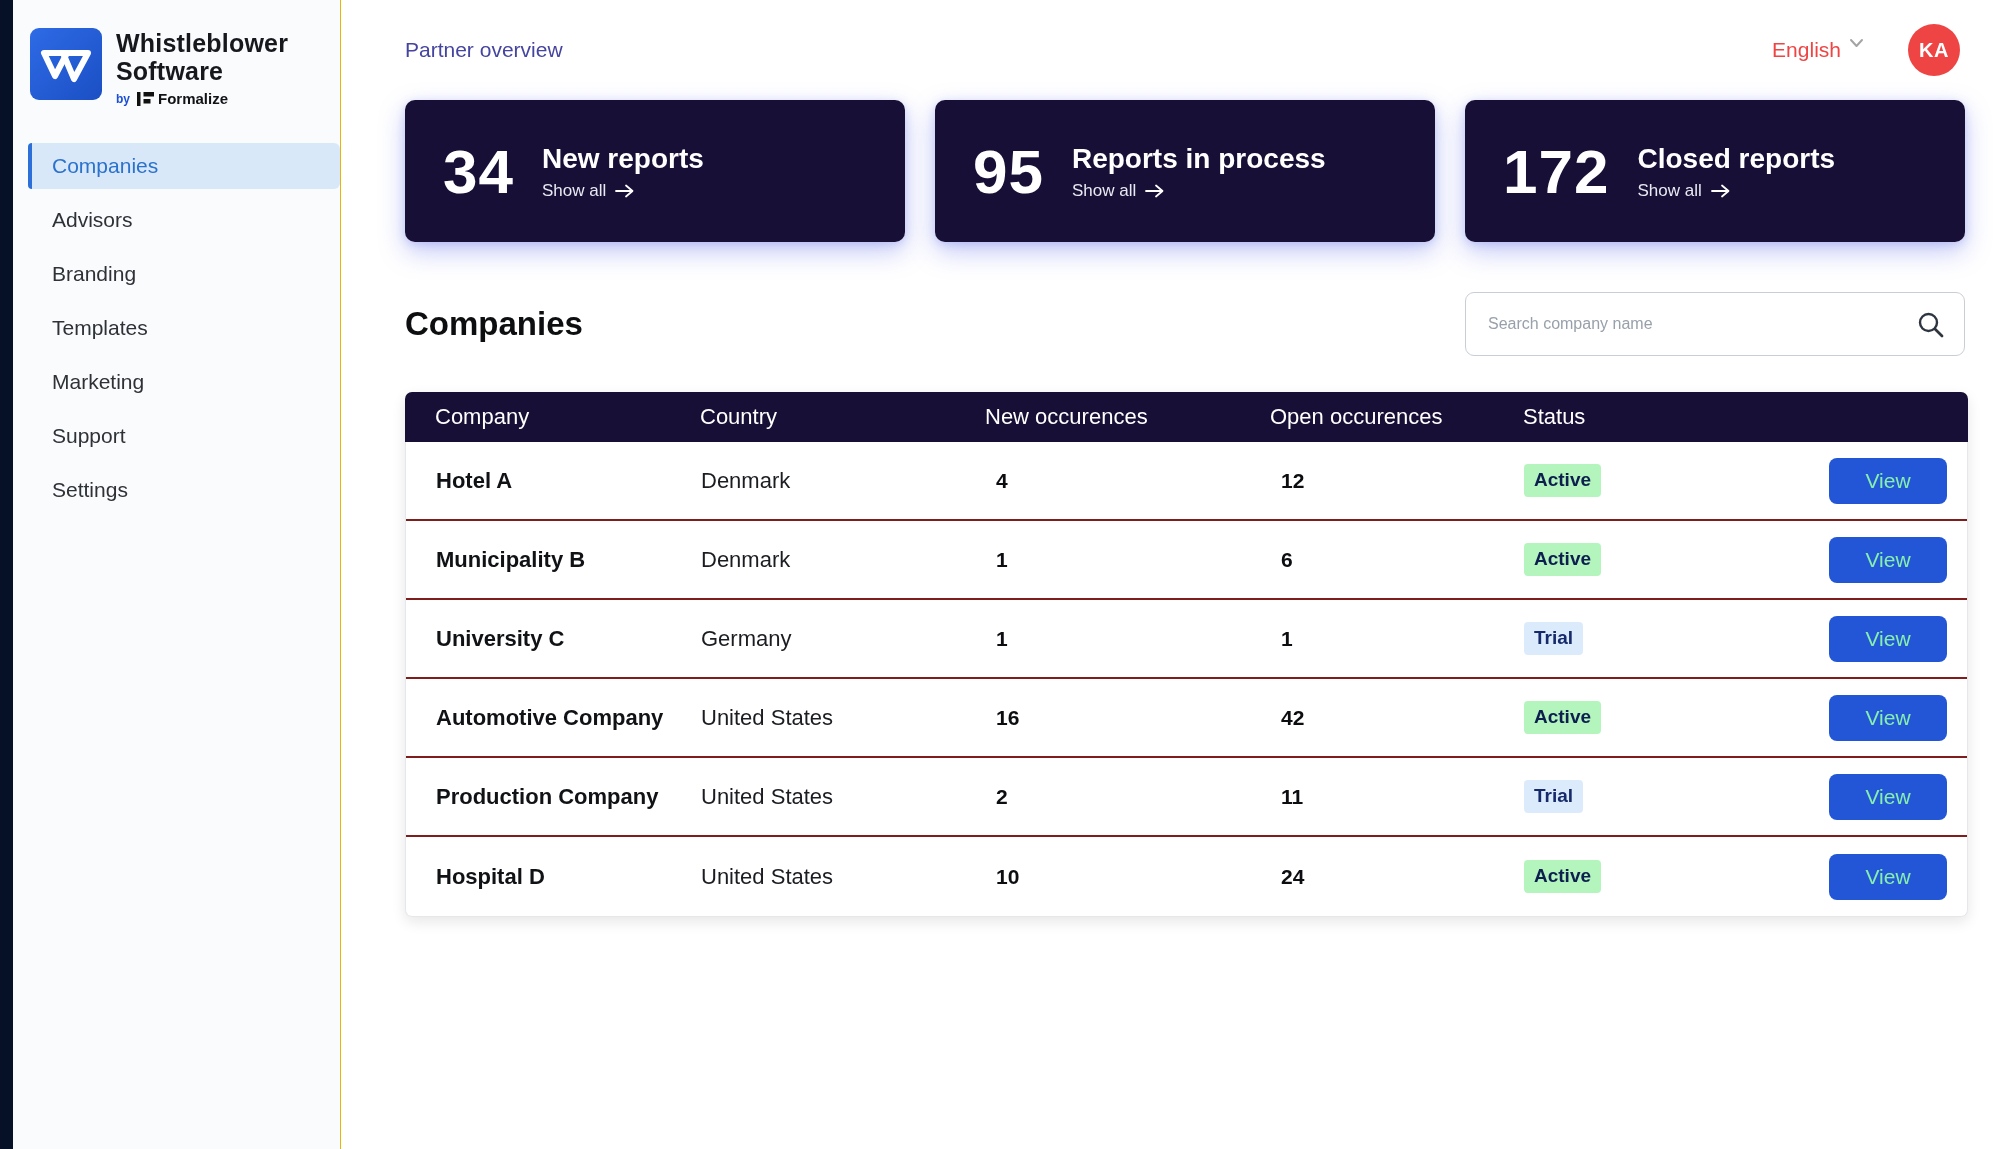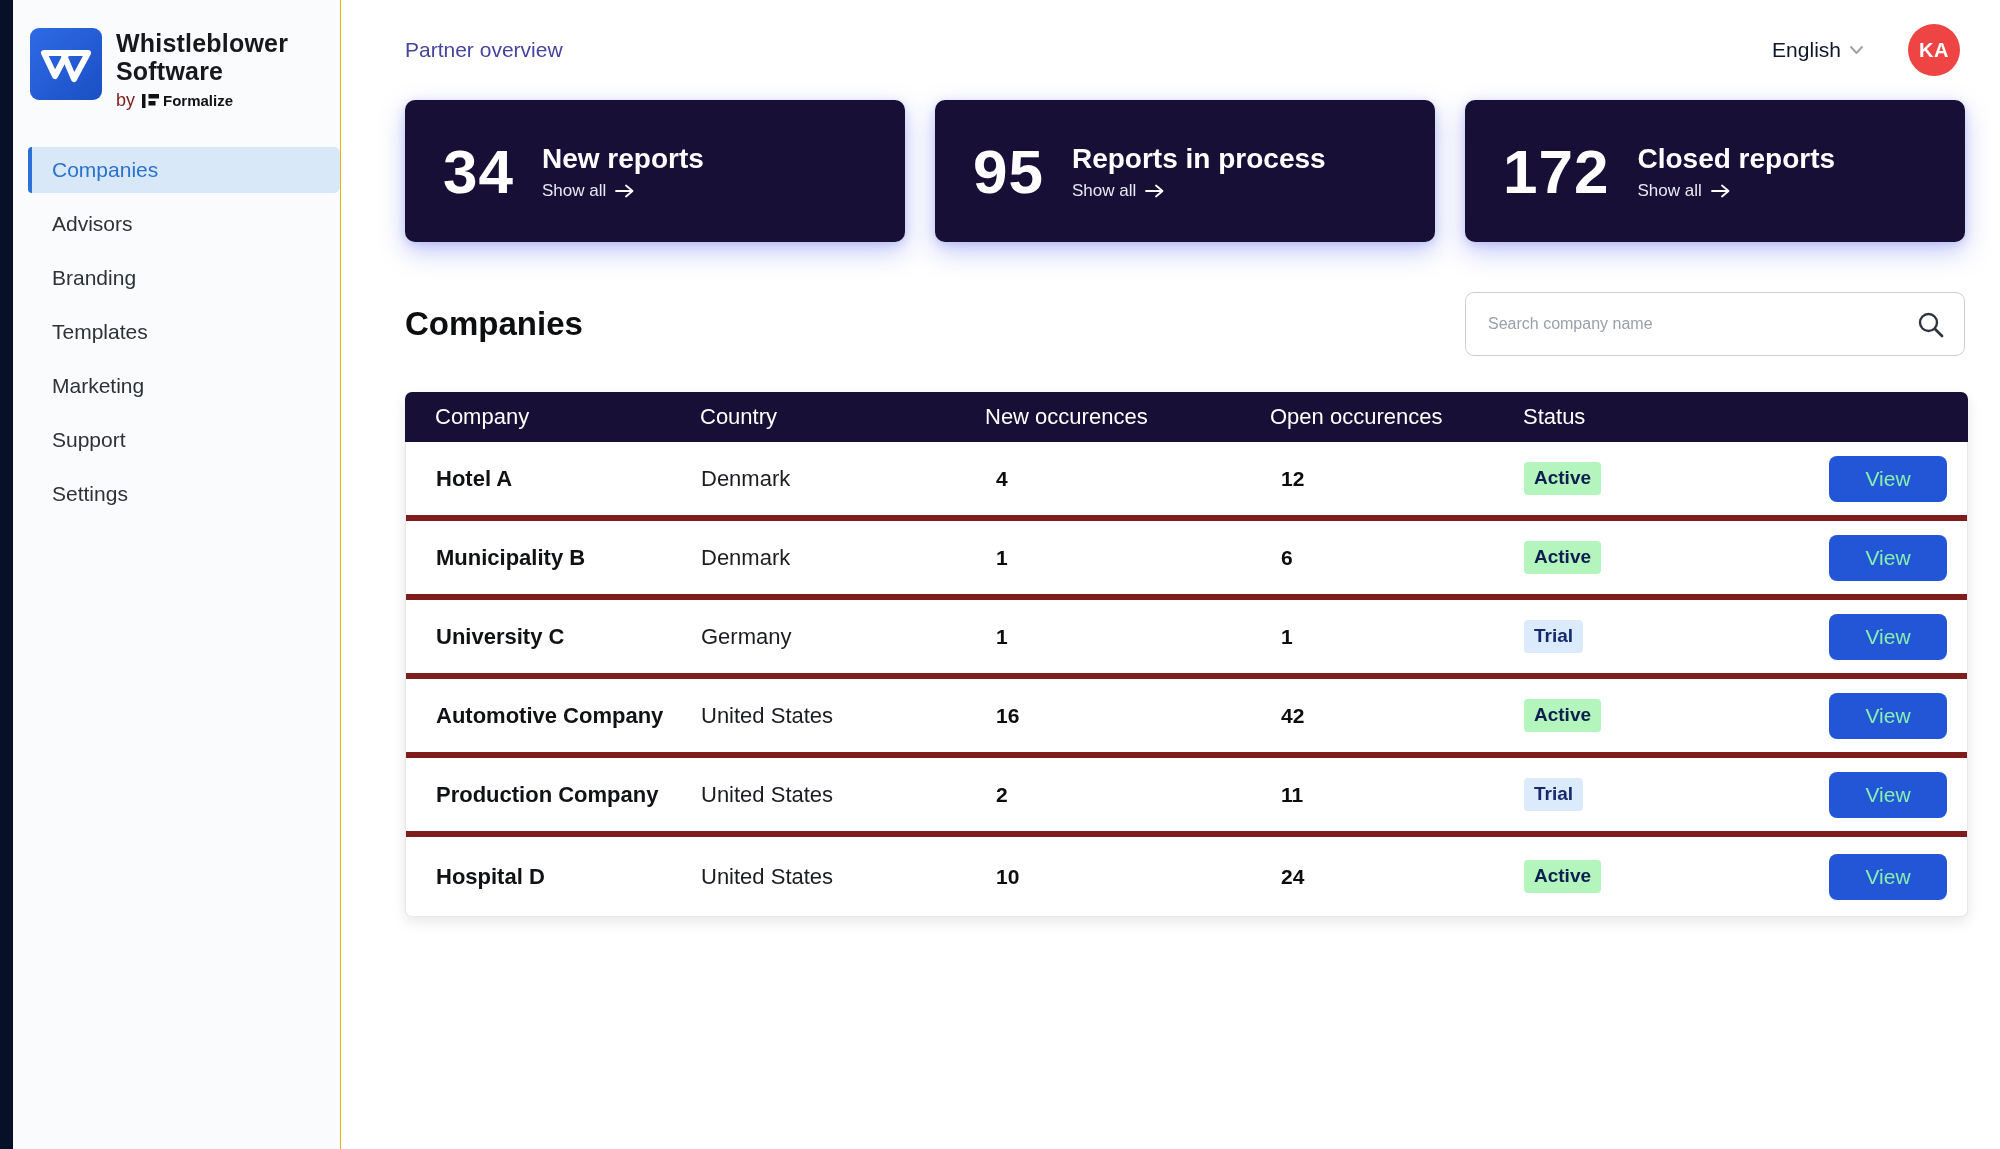--- a/index.html
+++ b/index.html
@@ -12,36 +12,36 @@
   .edge-strip { width:13px; height:100%; background:#061026; flex:0 0 auto; }
 
   
   .sidebar { width:328px; height:100%; background:#fafbfc; border-right:1px solid #eab308;
              flex:0 0 auto; }
   .brand { padding:28px 18px 34px 17px; display:flex; align-items:flex-start; gap:14px; }
   .brand-icon { width:72px; height:72px; flex:0 0 auto; }
   .brand-text { padding-top:2px; }
   .brand-name { font-size:25px; font-weight:700; color:#16181d; line-height:1.1; letter-spacing:.2px; }
   .brand-byline { margin-top:5px; display:flex; align-items:center; gap:7px; }
-  .brand-by { font-size:18px; color:#7f1d1d; }
+  .brand-by { font-size:12px; color:#1d4ed8;font-weight:bold; }
   .brand-formalize { font-size:15px; font-weight:700; color:#101216; display:flex; align-items:center; gap:4px; }
 
   .nav { margin-top:2px; }
   .nav-item { margin:0 0 8px 15px; padding:11px 10px 11px 20px; border-left:4px solid transparent;
               border-radius:6px; font-size:21px; color:#2e3237; cursor:pointer; }
   .nav-item.active { background:#d8e8f9; border-left-color:#2c6fd8; border-top-left-radius:4px;
                      border-bottom-left-radius:4px; color:#2b72cd; }
 
   
   .main { flex:1 1 auto; position:relative; background:#fff; padding:0 32px 0 64px; }
 
   .topbar { height:100px; display:flex; align-items:center; }
   .breadcrumb { font-size:21px; color:#45449f; cursor:pointer;text-align:center; }
   .topbar-right { margin-left:auto; display:flex; align-items:center; gap:44px; padding-right:8px; }
-  .lang { display:flex; align-items:center; gap:8px; font-size:21px; color:#0f172a; cursor:pointer; }
+  .lang { display:flex; align-items:flex-start; gap:8px; font-size:21px; color:#ef4444; cursor:pointer; }
   .avatar { width:52px; height:52px; border-radius:50%; background:#ef4444; color:#fff;
             font-size:20px; font-weight:600; display:flex; align-items:center; justify-content:center;
             cursor:pointer; letter-spacing:.5px; }
 
   
   .cards { display:flex; gap:30px; width:1560px;align-items:flex-end; }
   .card { width:500px; height:142px; background:#170f36; border-radius:10px; color:#fff;
           display:flex; align-items:center; padding:0 30px 0 38px; gap:28px; cursor:pointer;
           box-shadow:0 10px 26px rgba(103,116,233,.38), 0 2px 8px rgba(103,116,233,.25); }
   .card-value { font-size:62px; font-weight:700; letter-spacing:1px; }
@@ -58,21 +58,21 @@
                   font-family:"Liberation Sans","DejaVu Sans",sans-serif; background:transparent; }
   .search-input::placeholder { color:#98a0aa; }
   .search-icon { flex:0 0 auto; cursor:pointer; display:flex; }
 
   
   .table { margin-top:36px; width:1563px; border-radius:8px;
            box-shadow:0 5px 14px rgba(20,24,40,.10); }
   .thead { height:50px; background:#170f36; border-radius:7px 7px 0 0; display:flex; align-items:center;
            color:#fff; font-size:22px; font-weight:500; }
   .tbody { border:1px solid #e5e7eb; border-top:none; border-radius:0 0 7px 7px; background:#fff; }
-  .trow { height:79px; display:flex; align-items:center; border-bottom:6px solid #7f1d1d; }
+  .trow { height:79px; display:flex; align-items:center; border-bottom:2px solid #7f1d1d; }
   .trow:last-child { border-bottom:none; }
   .col-company { width:295px; padding-left:30px; }
   .col-country { width:285px; }
   .col-new     { width:285px; }
   .col-open    { width:253px; }
   .col-status  { width:240px; }
   .col-action  { flex:1; display:flex; justify-content:flex-end; padding-right:20px; }
   .cell-company { font-size:22px; font-weight:700; color:#101216; }
   .cell-country { font-size:22px; color:#1b1d22; }
   .cell-num { font-size:21px; font-weight:700; color:#0c0d10; padding-left:10px; }

